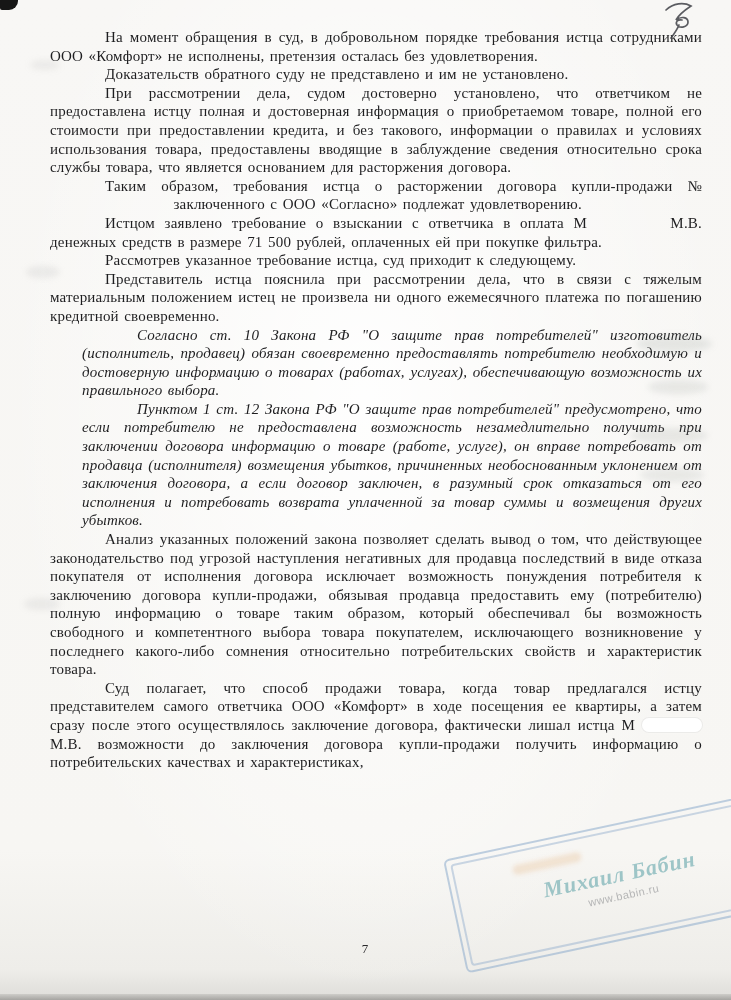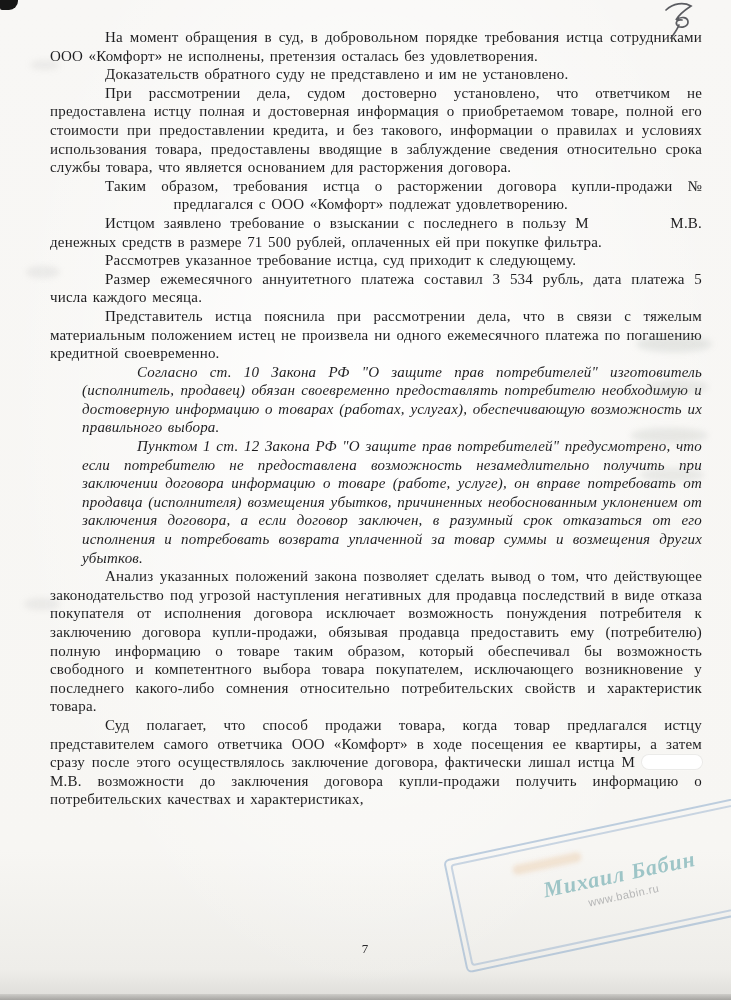--- a/index.html
+++ b/index.html
@@ -81,28 +81,27 @@
 </head>
 <body>
 
 <div class="page">
 
   <div class="text-block">
     <p class="para">На момент обращения в суд, в добровольном порядке требования истца сотрудниками ООО «Комфорт» не исполнены, претензия осталась без удовлетворения.</p>
     <p class="para">Доказательств обратного суду не представлено и им не установлено.</p>
     <p class="para">При рассмотрении дела, судом достоверно установлено, что ответчиком не предоставлена истцу полная и достоверная информация о приобретаемом товаре, полной его стоимости при предоставлении кредита, и без такового, информации о правилах и условиях использования товара, предоставлены вводящие в заблуждение сведения относительно срока службы товара, что является основанием для расторжения договора.</p>
 
-    <p class="para"><span>Таким образом, требования истца о расторжении договора купли-продажи №</span> <span class="gap" style="width:118px"></span> <span>предлагался с ООО «Комфорт» подлежат удовлетворению.</span></p>
+    <p class="para"><span>Таким образом, требования истца о расторжении договора купли-продажи №</span> <span class="gap" style="width:118px"></span> <span>заключенного с ООО «Согласно» подлежат удовлетворению.</span></p>
 
-    <p class="para"><span>Истцом заявлено требование о взыскании с последнего в пользу М</span> <span class="gap" style="width:64px"></span> <span>М.В. денежных средств в размере 71 500 рублей, оплаченных ей при покупке фильтра.</span></p>
+    <p class="para"><span>Истцом заявлено требование о взыскании с ответчика в оплата М</span> <span class="gap" style="width:64px"></span> <span>М.В. денежных средств в размере 71 500 рублей, оплаченных ей при покупке фильтра.</span></p>
 
     <p class="para">Рассмотрев указанное требование истца, суд приходит к следующему.</p>
 
 
-    <p class="para">Размер ежемесячного аннуитетного платежа составил 3 534 рубль, дата платежа 5 числа каждого месяца.</p>
     <p class="para">Представитель истца пояснила при рассмотрении дела, что в связи с тяжелым материальным положением истец не произвела ни одного ежемесячного платежа по погашению кредитной своевременно.</p>
     <p class="para italic">Согласно ст. 10 Закона РФ "О защите прав потребителей" изготовитель (исполнитель, продавец) обязан своевременно предоставлять потребителю необходимую и достоверную информацию о товарах (работах, услугах), обеспечивающую возможность их правильного выбора.</p>
     <p class="para italic">Пунктом 1 ст. 12 Закона РФ "О защите прав потребителей" предусмотрено, что если потребителю не предоставлена возможность незамедлительно получить при заключении договора информацию о товаре (работе, услуге), он вправе потребовать от продавца (исполнителя) возмещения убытков, причиненных необоснованным уклонением от заключения договора, а если договор заключен, в разумный срок отказаться от его исполнения и потребовать возврата уплаченной за товар суммы и возмещения других убытков.</p>
     <p class="para">Анализ указанных положений закона позволяет сделать вывод о том, что действующее законодательство под угрозой наступления негативных для продавца последствий в виде отказа покупателя от исполнения договора исключает возможность понуждения потребителя к заключению договора купли-продажи, обязывая продавца предоставить ему (потребителю) полную информацию о товаре таким образом, который обеспечивал бы возможность свободного и компетентного выбора товара покупателем, исключающего возникновение у последнего какого-либо сомнения относительно потребительских свойств и характеристик товара.</p>
 
     <p class="para"><span>Суд полагает, что способ продажи товара, когда товар предлагался истцу представителем самого ответчика ООО «Комфорт» в ходе посещения ее квартиры, а затем сразу после этого осуществлялось заключение договора, фактически лишал истца М</span> <span class="whiteout" style="width:60px"></span> <span>М.В. возможности до заключения договора купли-продажи получить информацию о потребительских качествах и характеристиках,</span></p>
   </div>
 
   <div class="page-number">7</div>
 

